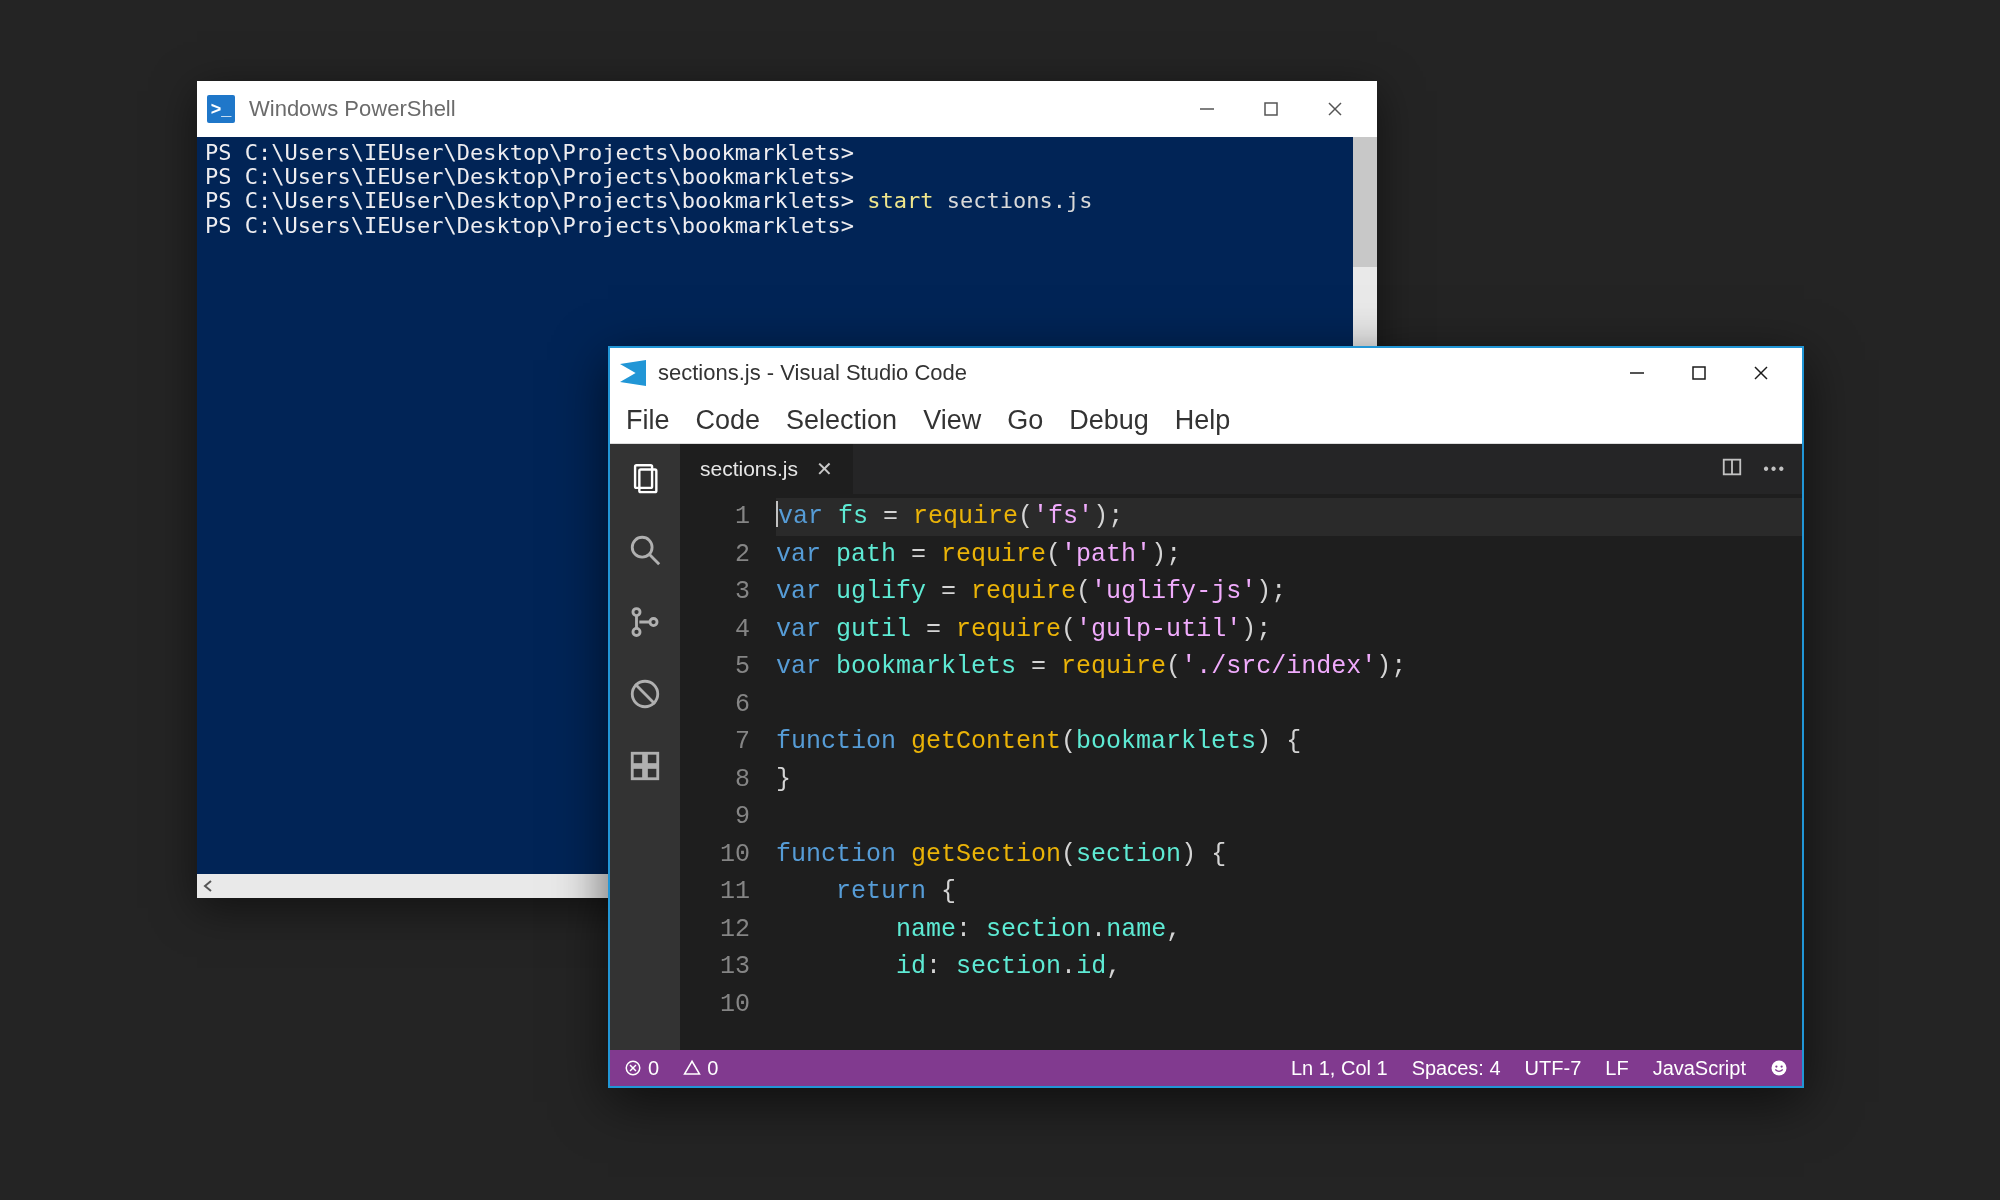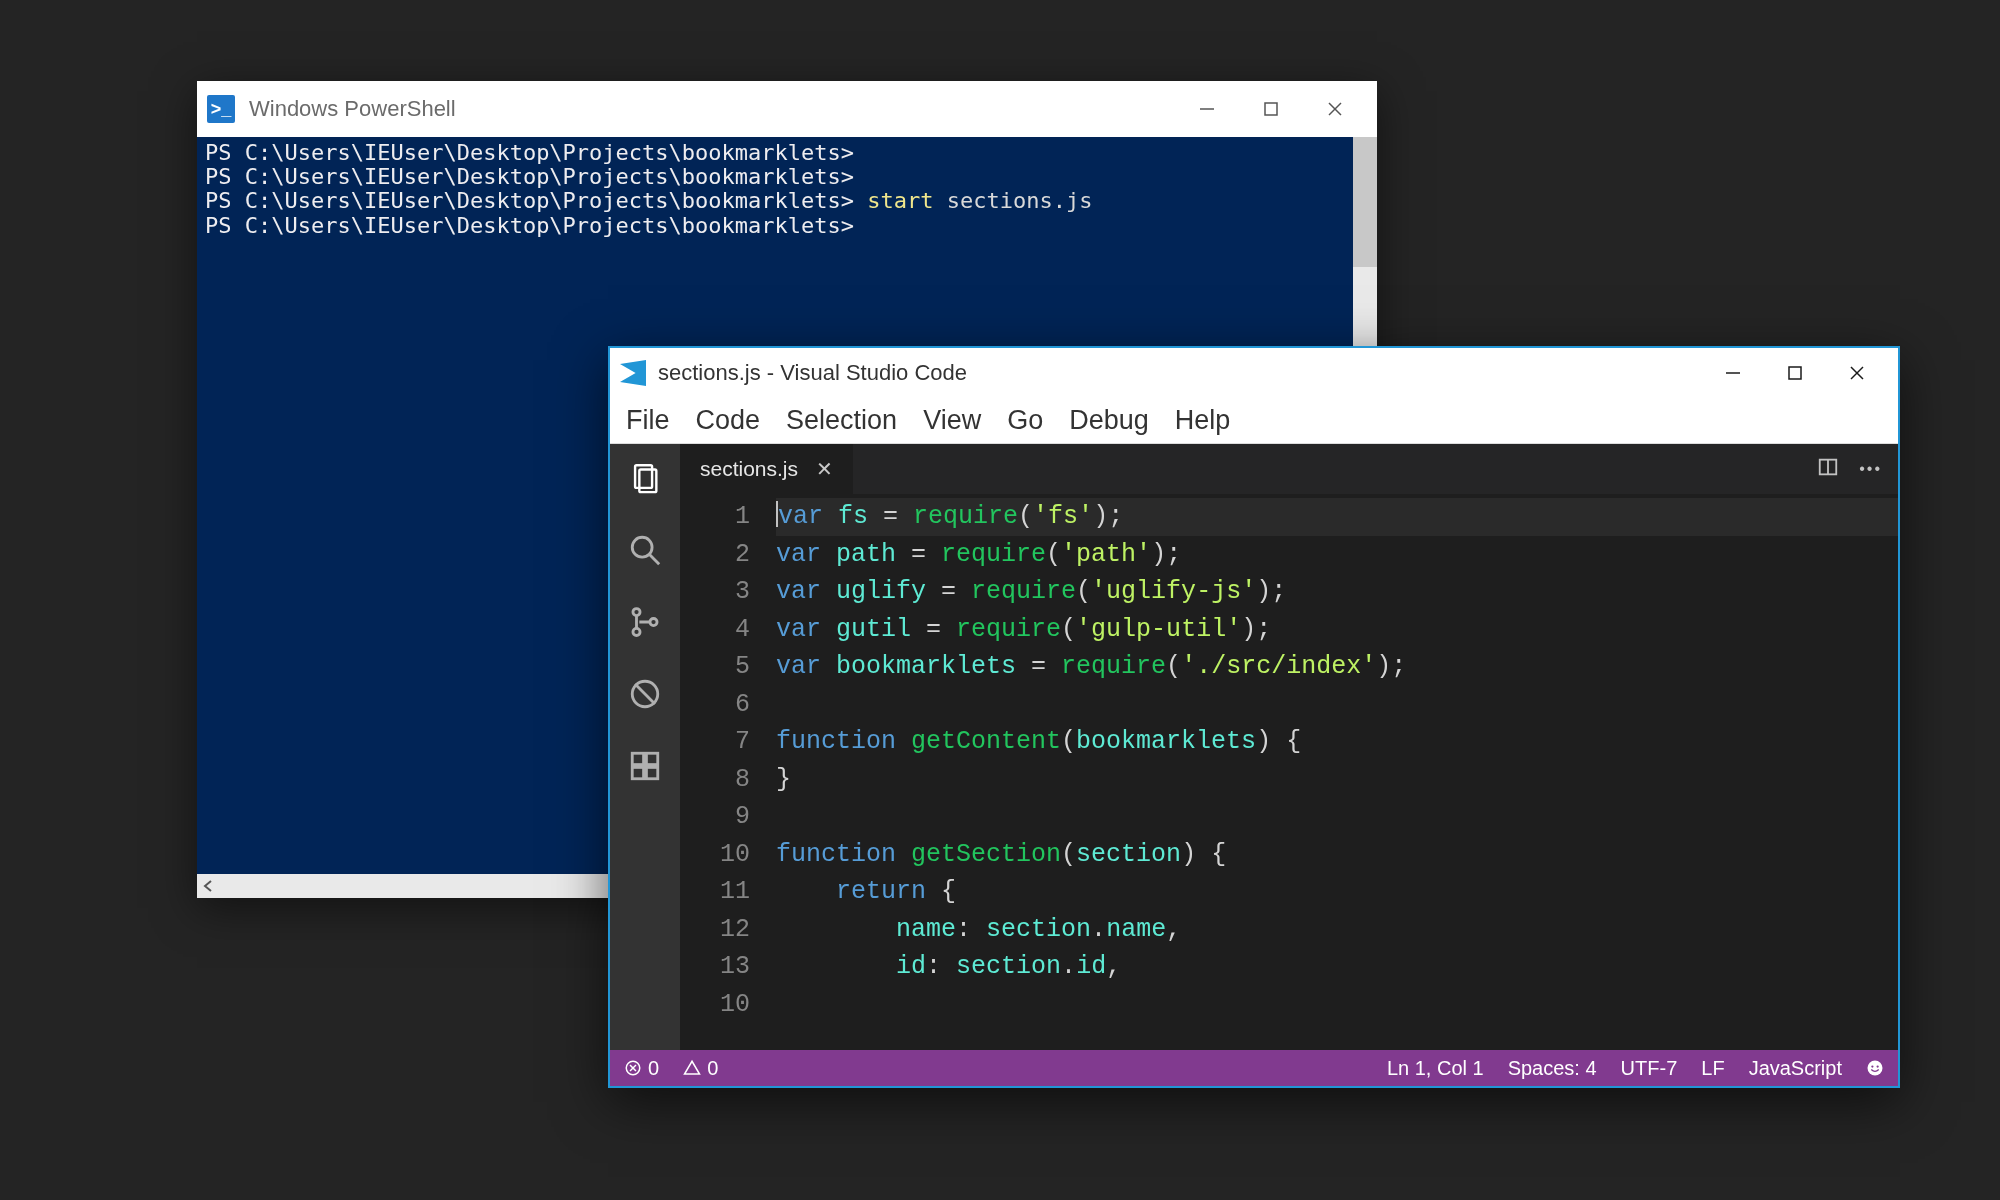--- a/index.html
+++ b/index.html
@@ -84,21 +84,21 @@
     display: flex;
     align-items: center;
     padding: 0 4px;
   }
 
   
   .vs-window {
     position: absolute;
     left: 608px;
     top: 346px;
-    width: 1292px;
+    width: 1196px;
     height: 742px;
     background: #1e1e1e;
     border: 2px solid #2196d6;
     display: flex;
     flex-direction: column;
     box-shadow: 0 14px 50px rgba(0,0,0,.6);
   }
   .vs-title {
     height: 50px;
     background: #fff;
@@ -202,22 +202,22 @@
     padding: 0 26px 0 40px;
   }
   .code {
     padding: 4px 0;
     flex: 1;
     color: #d4d4d4;
   }
   .code .row { white-space: pre; }
   .cursor-line { background: #2a2a2a; }
   .kw { color: #569cd6; }
-  .fn-name { color: #22c55e; }
-  .str { color: #bef264; }
+  .fn-name { color: #eab308; }
+  .str { color: #f0abfc; }
   .id { color: #5eead4; }
   .pn { color: #d4d4d4; }
   .cursor-bar {
     display: inline-block;
     width: 2px; height: 26px;
     background: #c2c2c2;
     vertical-align: -4px;
   }
   .minimap-sb {
     position: absolute;

